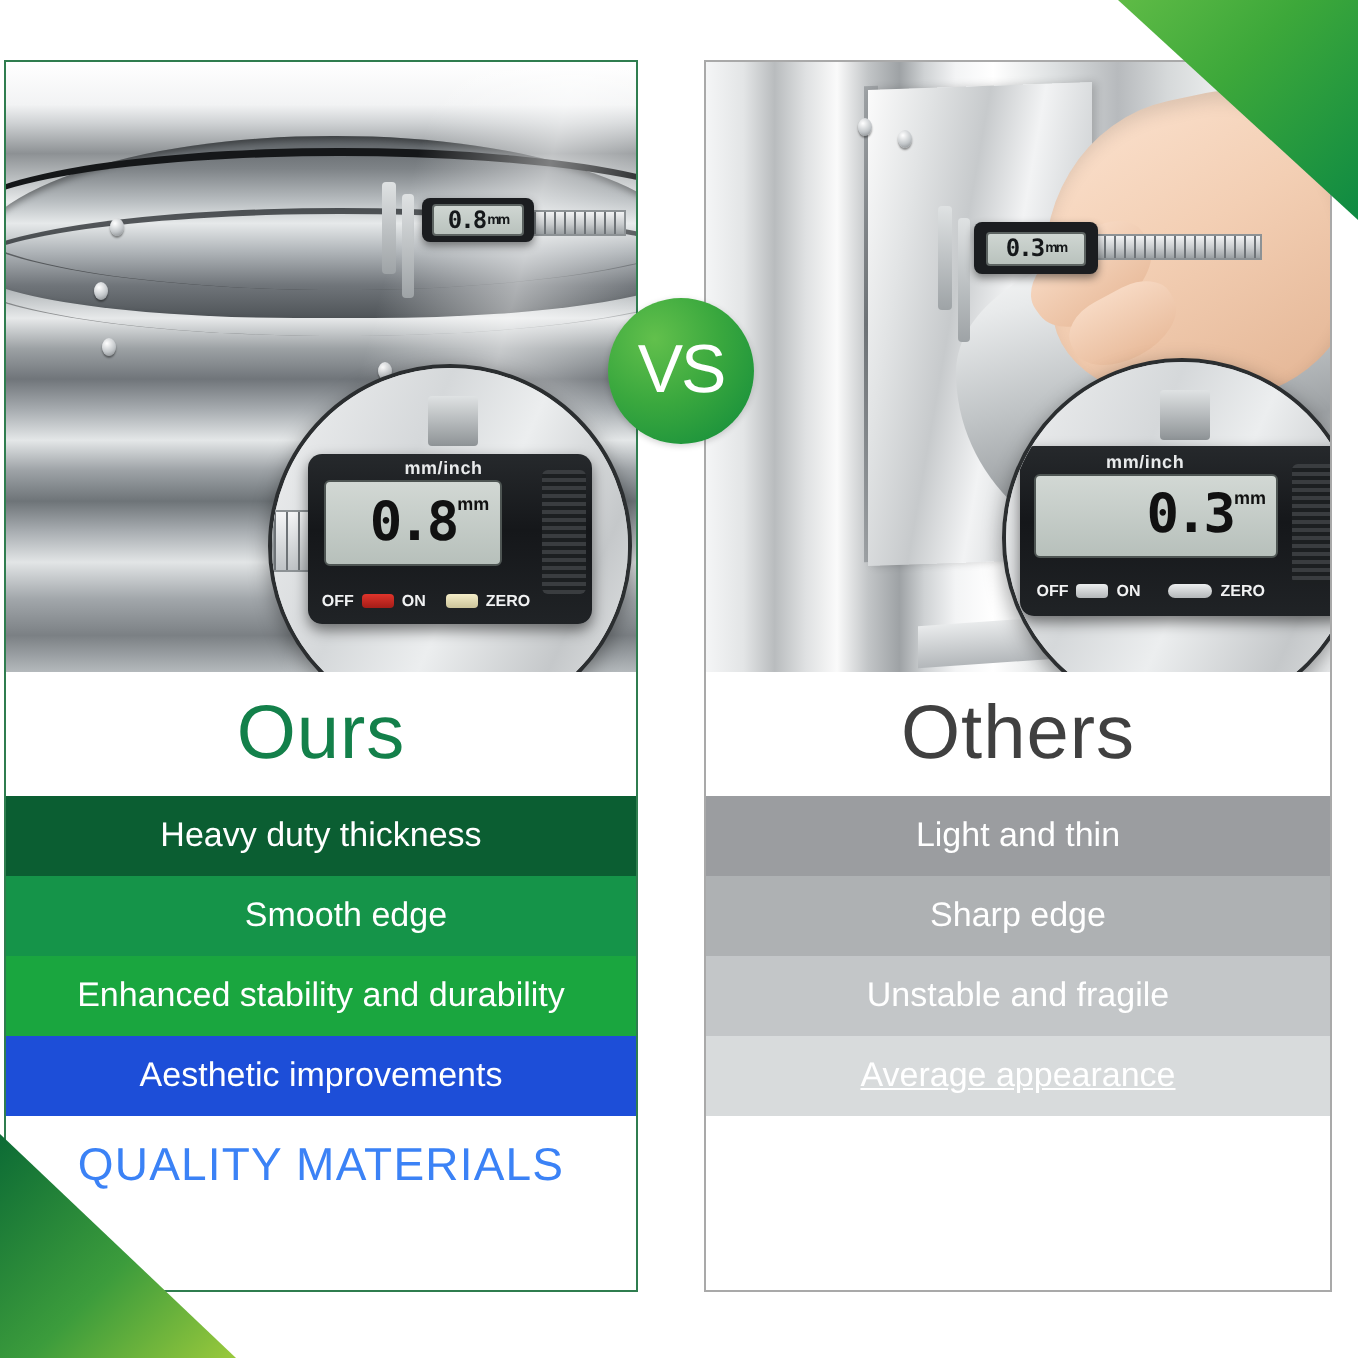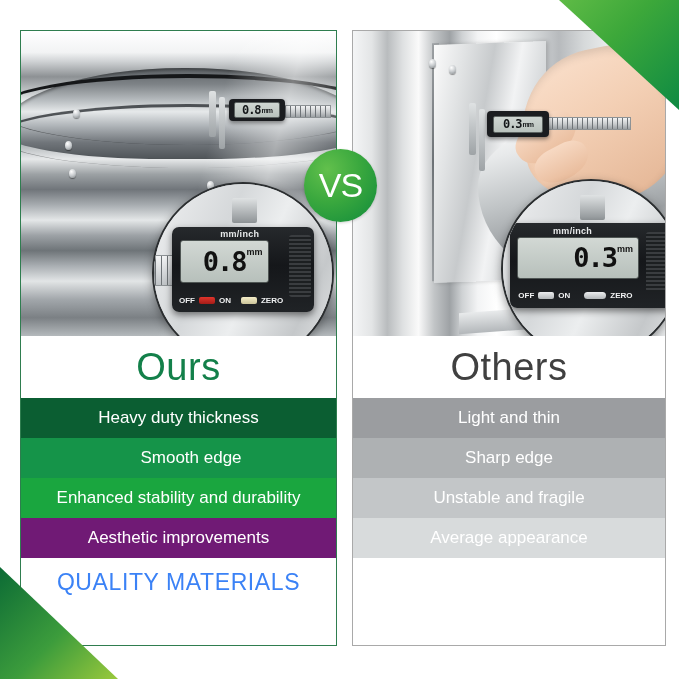--- a/index.html
+++ b/index.html
@@ -21,21 +21,21 @@
   }
   .corner-bl{
     position:absolute;left:0;bottom:0;width:118px;height:112px;
     background:linear-gradient(135deg,#0c6b35 0%,#3c9c3c 55%,#9ac93c 100%);
     clip-path:polygon(0 0,0 100%,100% 100%);
     z-index:6;
   }
 
   
   .panel{position:absolute;box-sizing:border-box;background:#fff;}
-  .panel-left{left:20px;top:30px;width:317px;height:616px;border:1px solid #2f7d4f;}
+  .panel-left{left:2px;top:30px;width:317px;height:616px;border:1px solid #2f7d4f;}
   .panel-right{left:352px;top:30px;width:314px;height:616px;border:1px solid #a9a9a9;}
 
   .photo{position:relative;width:100%;height:305px;overflow:hidden;background:#d9dadb;}
 
   
   .metal-left{
     position:absolute;inset:0;
     background:
       linear-gradient(180deg,#ffffff 0%,#f2f3f4 7%,#cfd2d4 10%,#8d9194 15%,#b9bdbf 19%,#e9ebec 23%,#9aa0a3 28%,#6f7477 33%,#aeb3b6 37%,#e7e9ea 42%,#9ca1a4 47%,#70757a 52%,#a7acb0 57%,#e4e7e8 62%,#9da2a6 67%,#6e7478 72%,#a9aeb2 77%,#e2e5e6 82%,#a2a7ab 88%,#7b8084 94%,#b4b9bc 100%);
   }
@@ -278,21 +278,21 @@
     <div class="rows">
       <div class="row" style="background:#0b5e32;">
         <span>Heavy duty thickness</span>
       </div>
       <div class="row" style="background:#159449;padding-left:25px;">
         <span>Smooth edge</span>
       </div>
       <div class="row" style="background:#1aa63f;">
         <span>Enhanced stability and durability</span>
       </div>
-      <div class="row" style="background:#701a75;">
+      <div class="row" style="background:#1d4ed8;">
         <span>Aesthetic improvements</span>
       </div>
     </div>
 
     <div class="footer">
       <span>QUALITY MATERIALS</span>
     </div>
   </div>
 
   <div class="panel panel-right">
@@ -352,21 +352,21 @@
     <div class="rows">
       <div class="row" style="background:#9b9da0;">
         <span>Light and thin</span>
       </div>
       <div class="row" style="background:#aeb1b3;">
         <span>Sharp edge</span>
       </div>
       <div class="row" style="background:#c3c6c8;">
         <span>Unstable and fragile</span>
       </div>
-      <div class="row" style="background:#d8dbdc;">
+      <div class="row" style="background:#d8dbdc;text-decoration:underline;">
         <span>Average appearance</span>
       </div>
     </div>
 
     <div class="footer empty">
       <span></span>
     </div>
   </div>
 
   <div class="vs">

